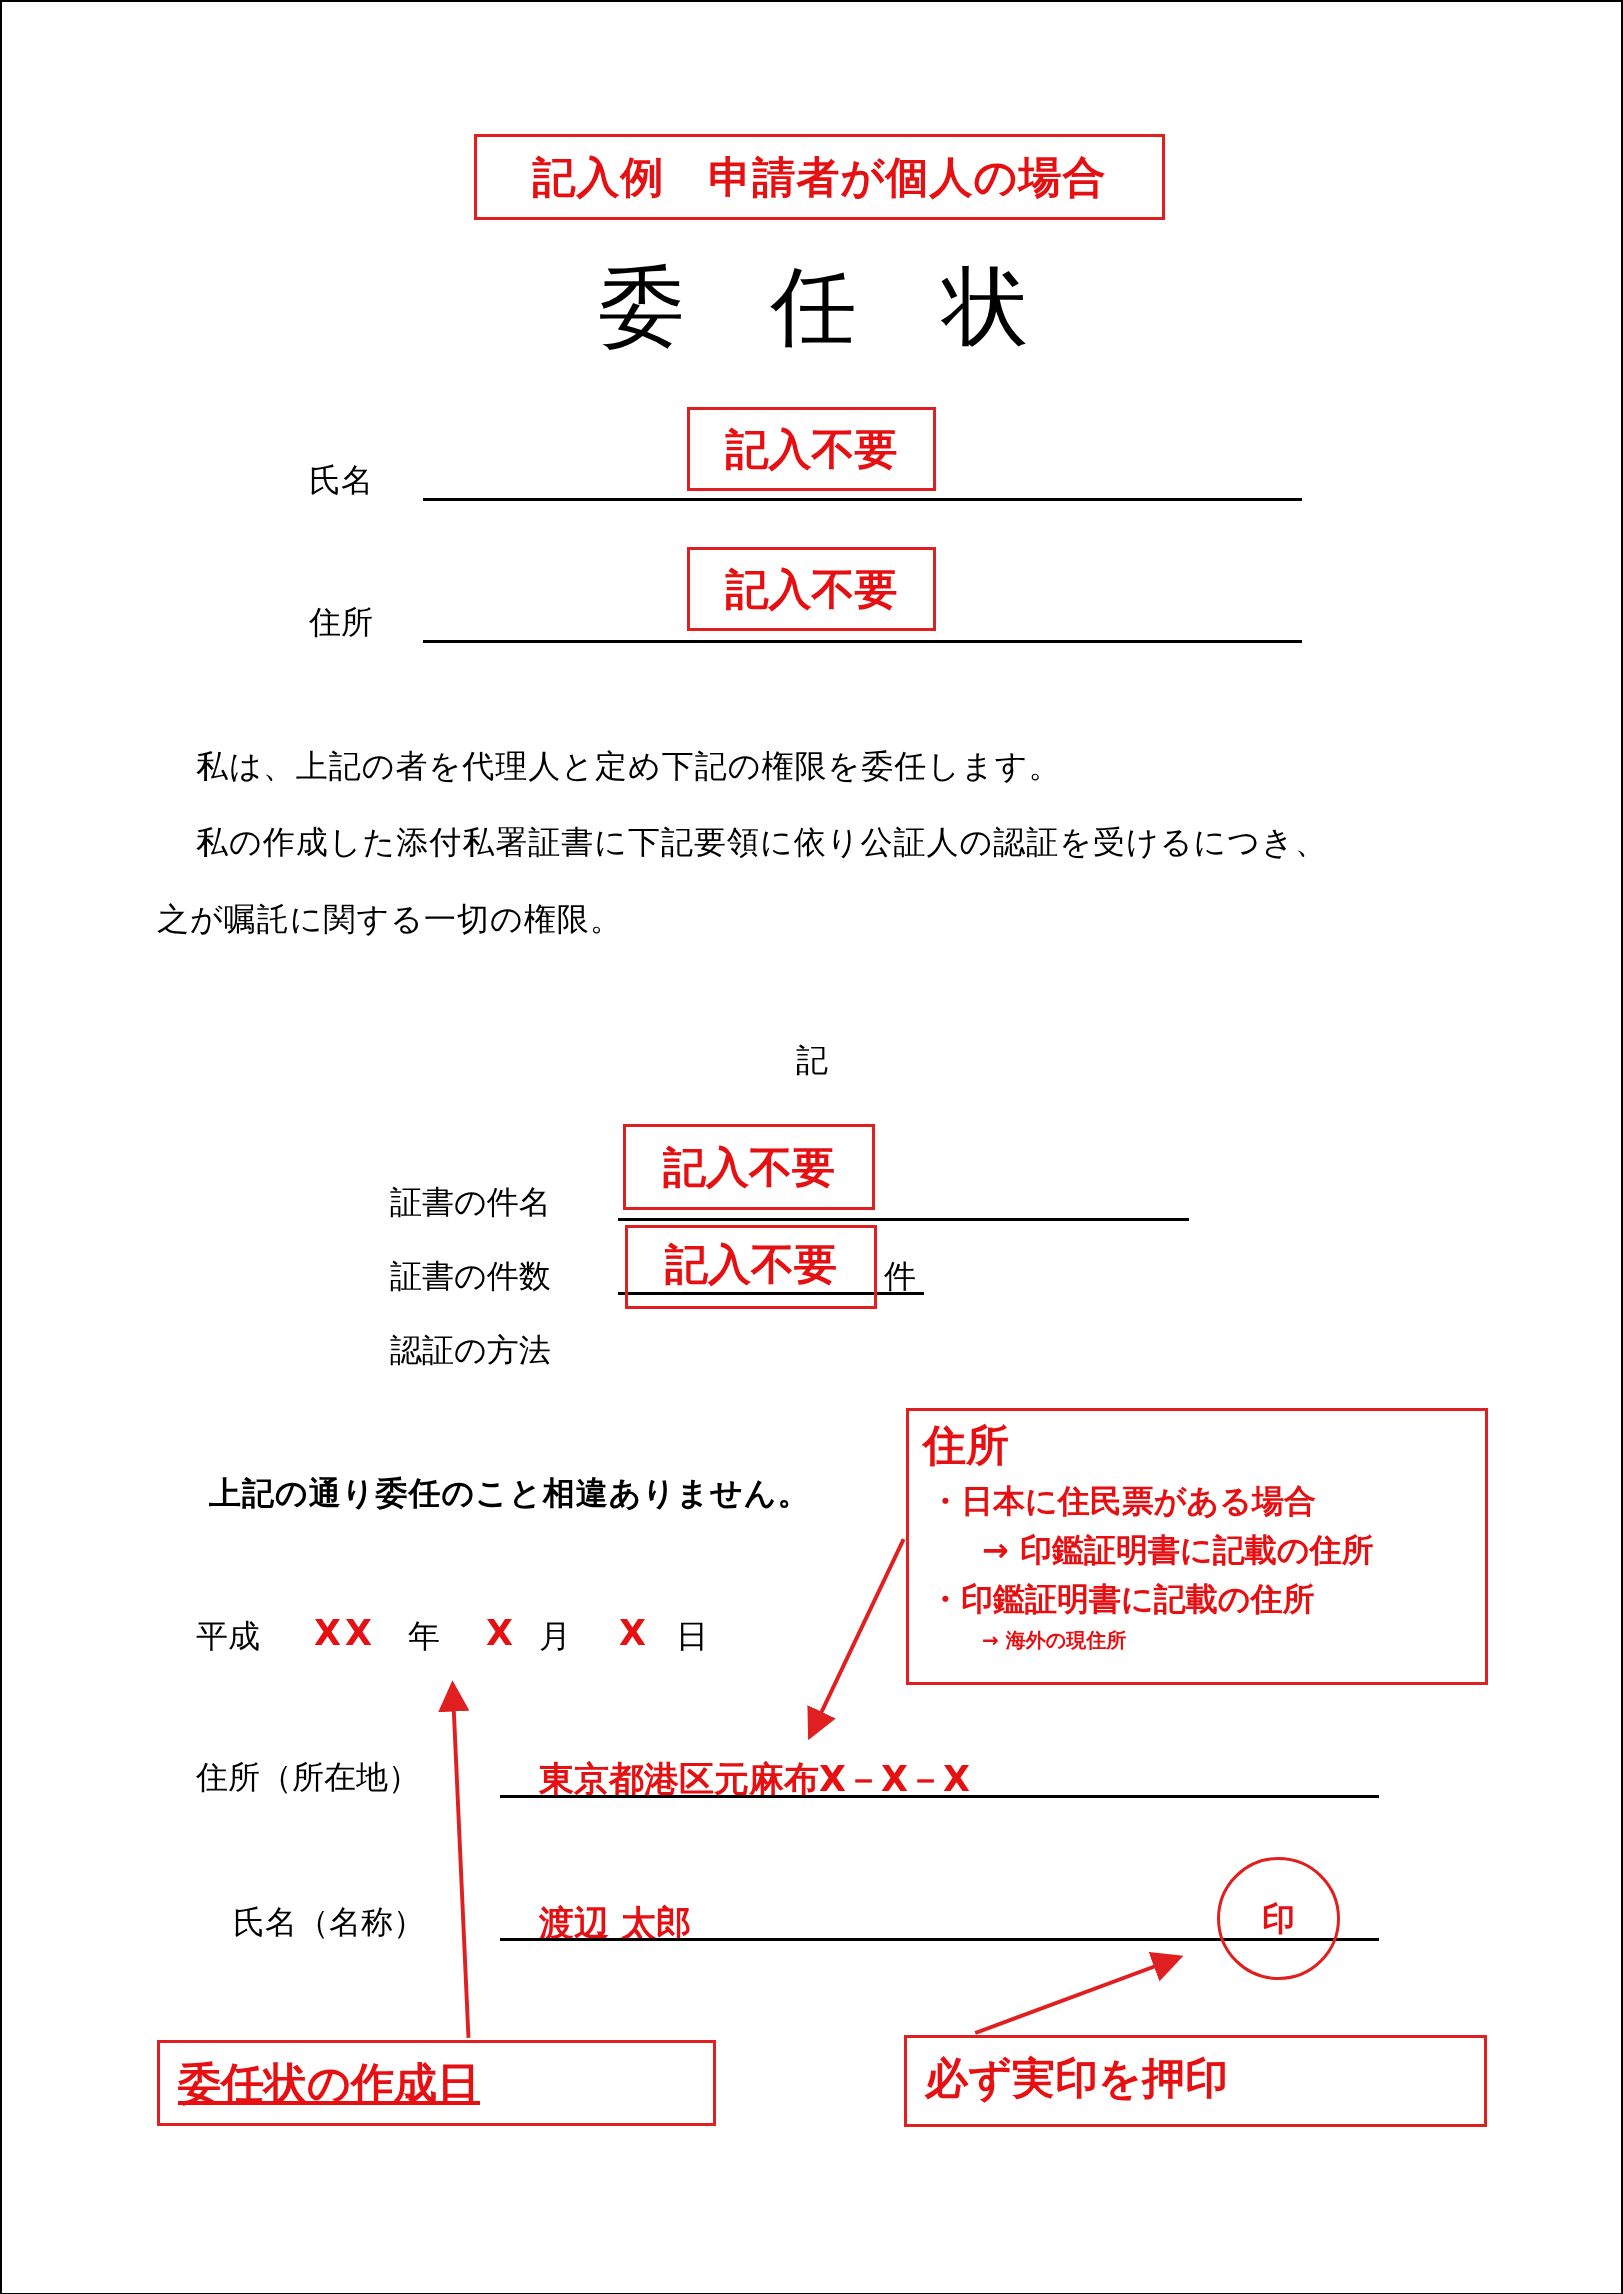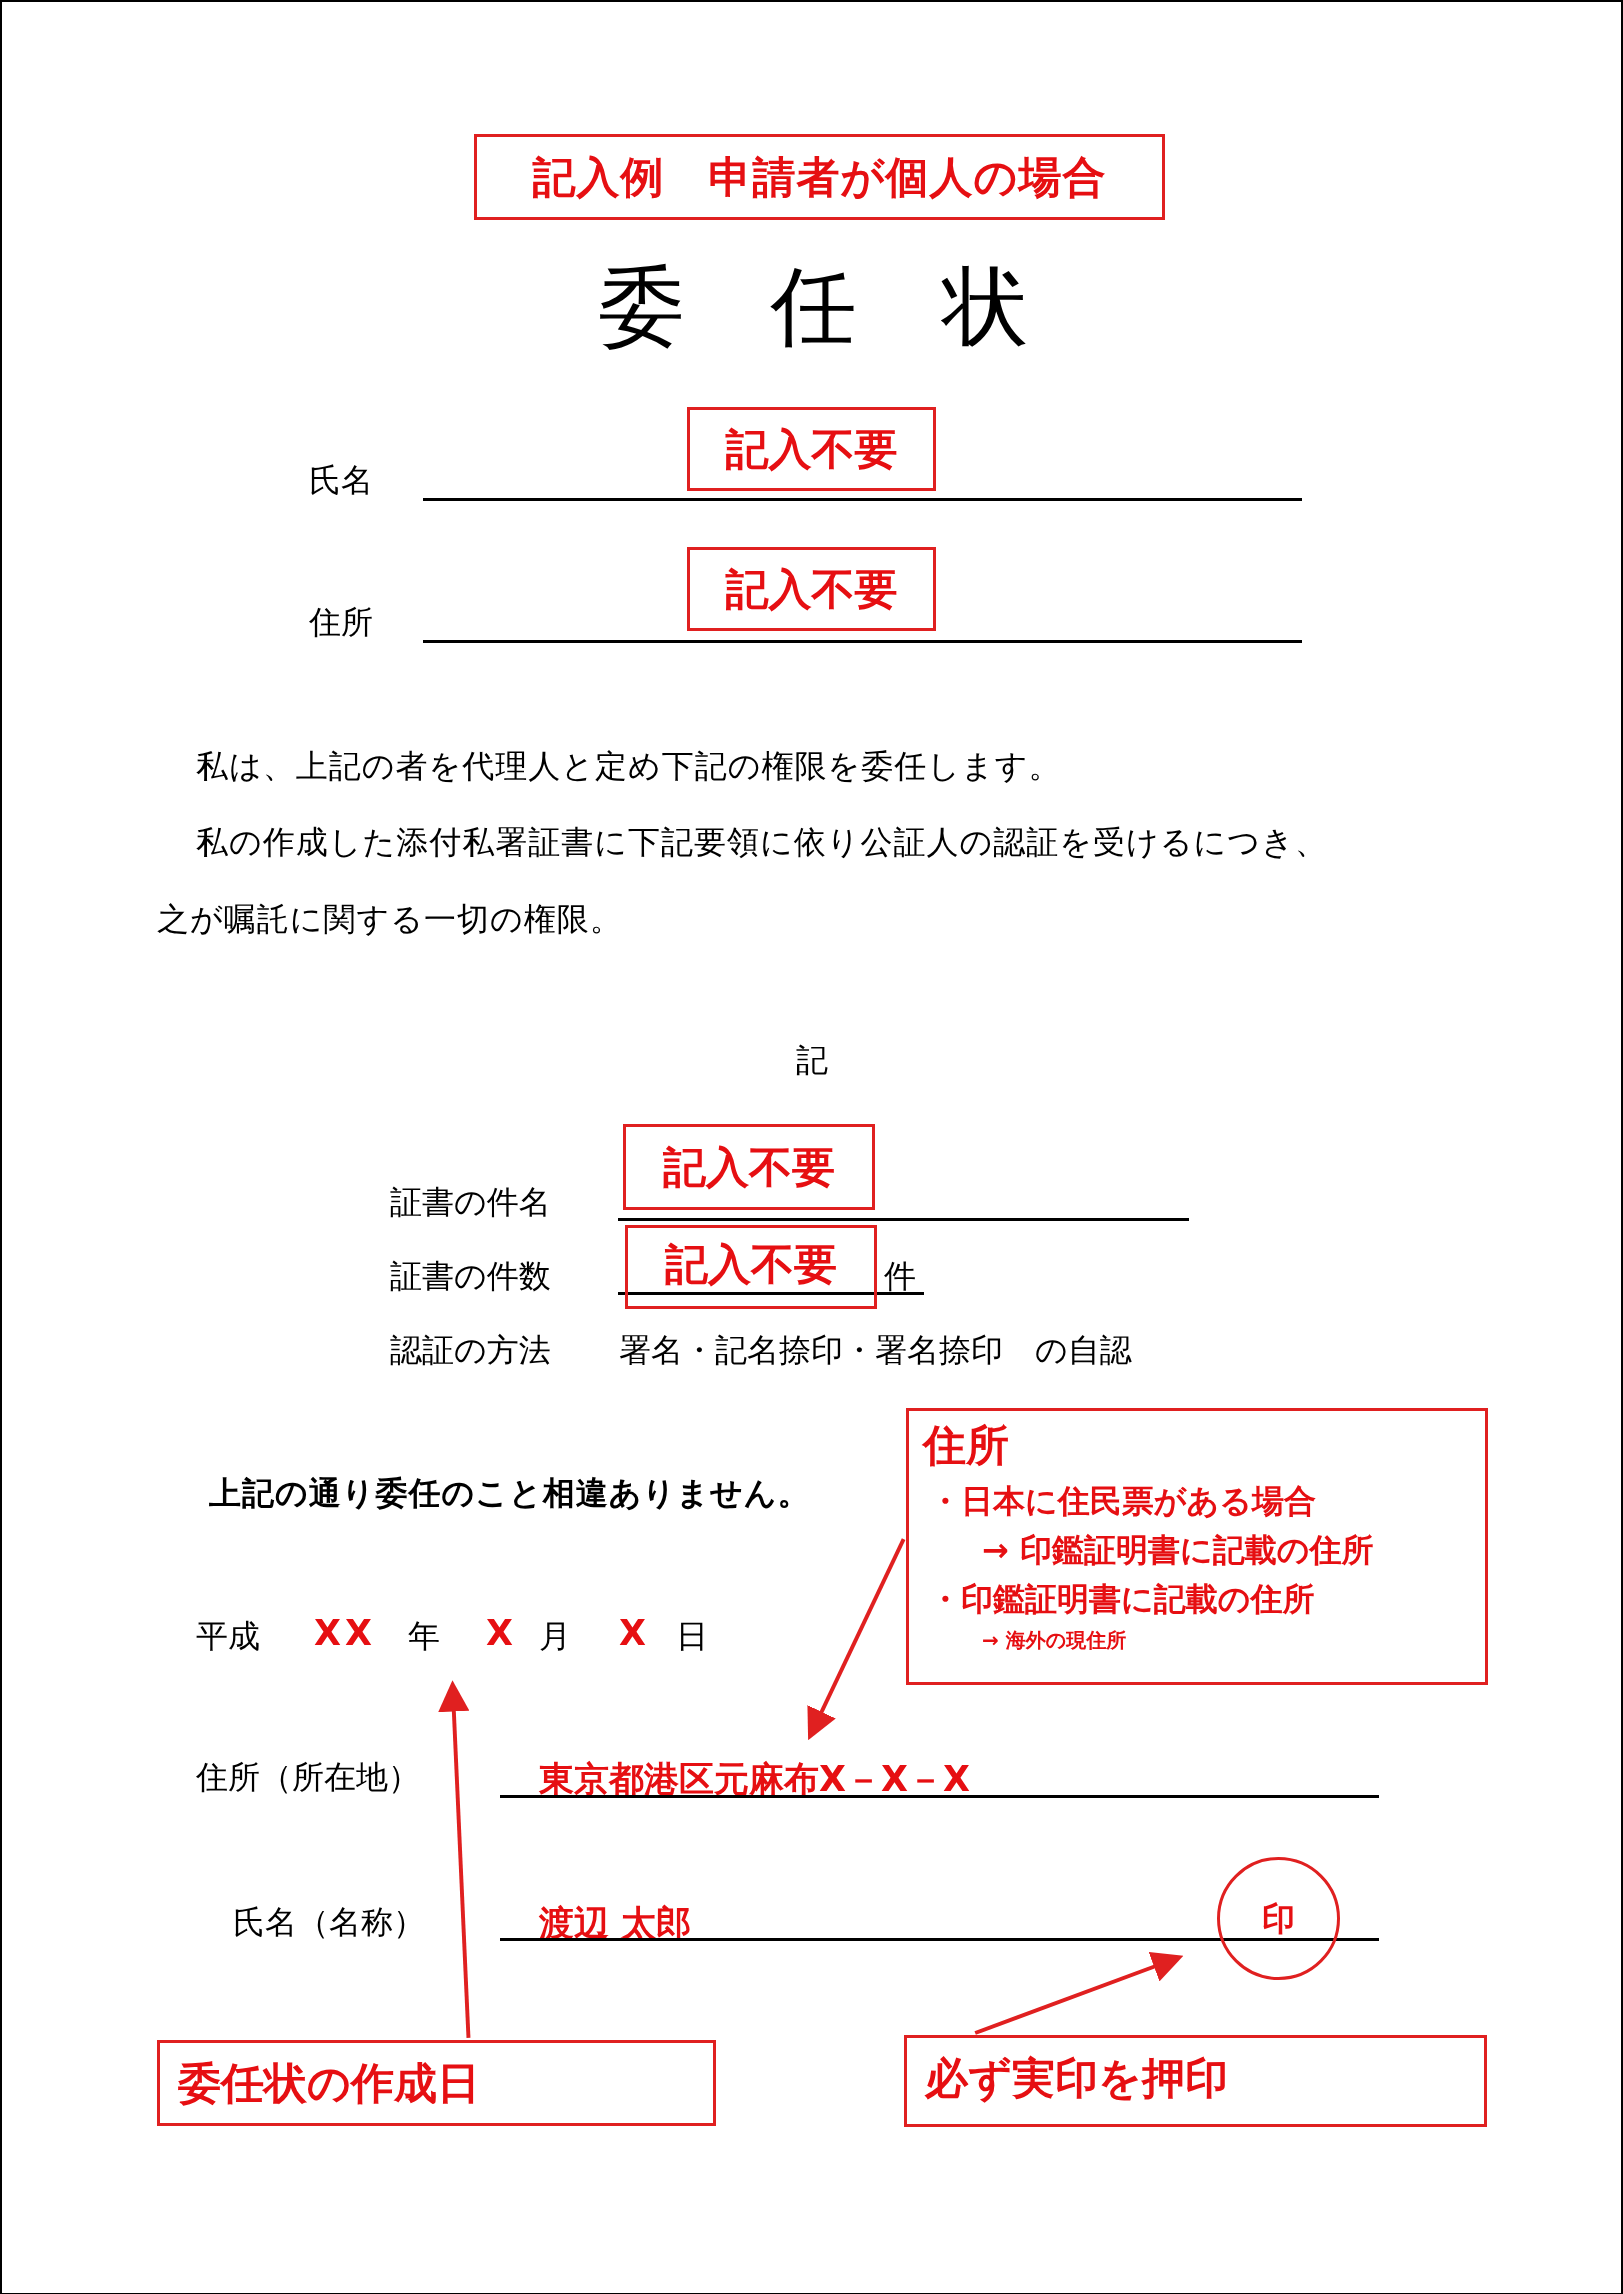--- a/index.html
+++ b/index.html
@@ -48,21 +48,20 @@
   <div class="redbox" style="left:621px; top:1122px; width:252px; height:86px;"></div>
   <div class="abs red-bold" style="left:621px; top:1122px; width:252px; height:86px; line-height:86px; text-align:center; font-size:43px;">記入不要</div>
 
   <div class="abs serif lbl" style="left:388px; top:1253px;">証書の件数</div>
   <div class="line" style="left:616px; top:1290px; width:306px;"></div>
   <div class="abs serif lbl" style="left:882px; top:1253px;">件</div>
   <div class="redbox" style="left:623px; top:1223px; width:252px; height:84px;"></div>
   <div class="abs red-bold" style="left:623px; top:1223px; width:252px; height:78px; line-height:78px; text-align:center; font-size:43px;">記入不要</div>
 
   <div class="abs serif lbl" style="left:388px; top:1327px;">認証の方法</div>
-  <div class="abs serif lbl" style="left:617px; top:1327px;">署名・記名捺印・署名捺印　の自認</div>
 
   <div class="abs serif body-text" style="left:207px; top:1470px;font-weight:bold;">上記の通り委任のこと相違ありません。</div>
 
   <div class="abs serif lbl" style="left:194px; top:1613px;">平成</div>
   <div class="abs red-bold lbl" style="left:312px; top:1611px; font-size:35px; letter-spacing:3.9px;">XX</div>
   <div class="abs serif lbl" style="left:406px; top:1613px;">年</div>
   <div class="abs red-bold lbl" style="left:484px; top:1611px; font-size:35px;">X</div>
   <div class="abs serif lbl" style="left:537px; top:1613px;">月</div>
   <div class="abs red-bold lbl" style="left:617px; top:1611px; font-size:35px;">X</div>
   <div class="abs serif lbl" style="left:674px; top:1613px;">日</div>
@@ -79,21 +78,21 @@
   <div class="abs red-bold" style="left:1215px; top:1855px; width:123px; height:123px; line-height:123px; text-align:center; font-size:33px;">印</div>
 
   <div class="redbox" style="left:904px; top:1406px; width:582px; height:277px;"></div>
   <div class="abs red-bold" style="left:921px; top:1415px; font-size:43px; white-space:nowrap;">住所</div>
   <div class="abs red-bold" style="left:927px; top:1478px; font-size:32px; white-space:nowrap;">・日本に住民票がある場合</div>
   <div class="abs red-bold" style="left:980px; top:1527px; font-size:32px; white-space:nowrap;">→ 印鑑証明書に記載の住所</div>
   <div class="abs red-bold" style="left:927px; top:1576px; font-size:32px; white-space:nowrap;">・印鑑証明書に記載の住所</div>
   <div class="abs red-bold" style="left:980px; top:1625px; font-size:20px; white-space:nowrap;">→ 海外の現住所</div>
 
   <div class="redbox" style="left:155px; top:2038px; width:559px; height:86px;"></div>
-  <div class="abs red-bold" style="left:176px; top:2038px; height:86px; line-height:86px; font-size:43px; white-space:nowrap;">委任状の作成日</div>
+  <div class="abs red-bold" style="left:176px; top:2038px; height:86px; line-height:86px; font-size:43px; white-space:nowrap;text-decoration:underline;">委任状の作成日</div>
 
   <div class="redbox" style="left:902px; top:2033px; width:583px; height:92px;"></div>
   <div class="abs red-bold" style="left:923px; top:2033px; height:86px; line-height:86px; font-size:43px; white-space:nowrap;">必ず実印を押印</div>
 
 </div>
 
 <svg class="overlay" viewBox="0 0 1656 2341">
   <defs>
     <marker id="ah" markerWidth="8" markerHeight="8" refX="6" refY="4" orient="auto" markerUnits="strokeWidth">
       <path d="M0,0 L8,4 L0,8 z" fill="#e02020"></path>

